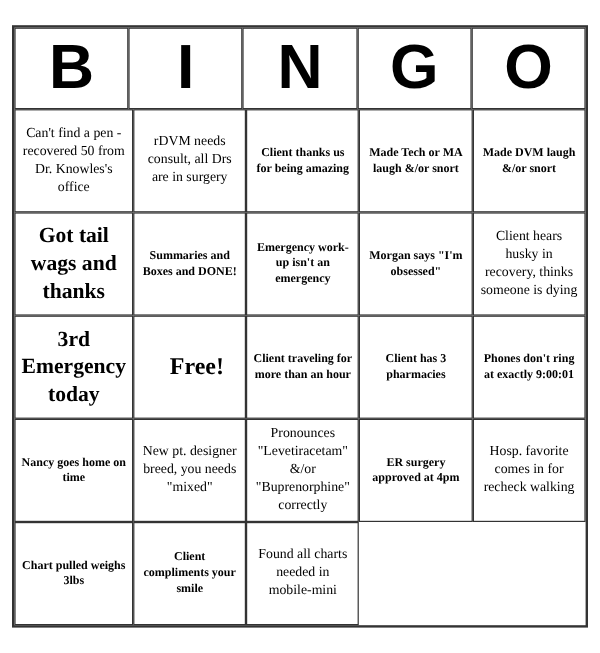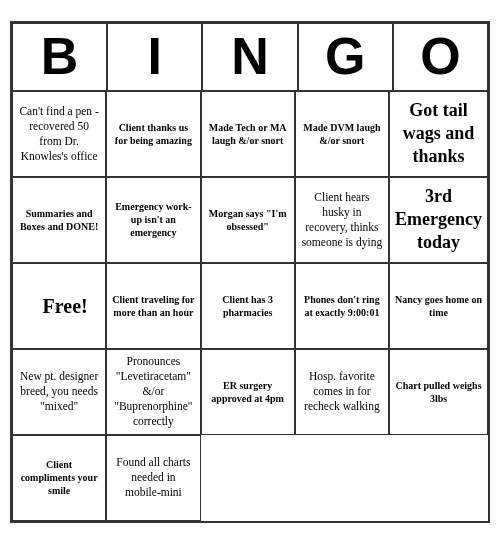--- a/index.html
+++ b/index.html
@@ -64,20 +64,21 @@
 <div class="bingo-card">
   <div class="bingo-header">
   <div class="bingo-header-cell">B</div>
       <div class="bingo-header-cell">I</div>
       <div class="bingo-header-cell">N</div>
       <div class="bingo-header-cell">G</div>
       <div class="bingo-header-cell">O</div>
     </div>
   <div class="bingo-grid">
   <div class="bingo-cell">Can't find a pen - recovered 50 from Dr. Knowles's office</div>
+      <div class="bingo-cell">rDVM needs consult, all Drs are in surgery</div>
       <div class="bingo-cell medium-text">Client thanks us for being amazing</div>
       <div class="bingo-cell medium-text">Made Tech or MA laugh &amp;/or snort</div>
       <div class="bingo-cell medium-text">Made DVM laugh &amp;/or snort</div>
       <div class="bingo-cell large-text">Got tail wags and thanks</div>
       <div class="bingo-cell medium-text">Summaries and Boxes and DONE!</div>
       <div class="bingo-cell medium-text">Emergency work-up isn't an emergency</div>
       <div class="bingo-cell medium-text">Morgan says "I'm obsessed"</div>
       <div class="bingo-cell">Client hears husky in recovery, thinks someone is dying</div>
       <div class="bingo-cell large-text">3rd Emergency today</div>
       <div class="bingo-cell free">Free!</div>

